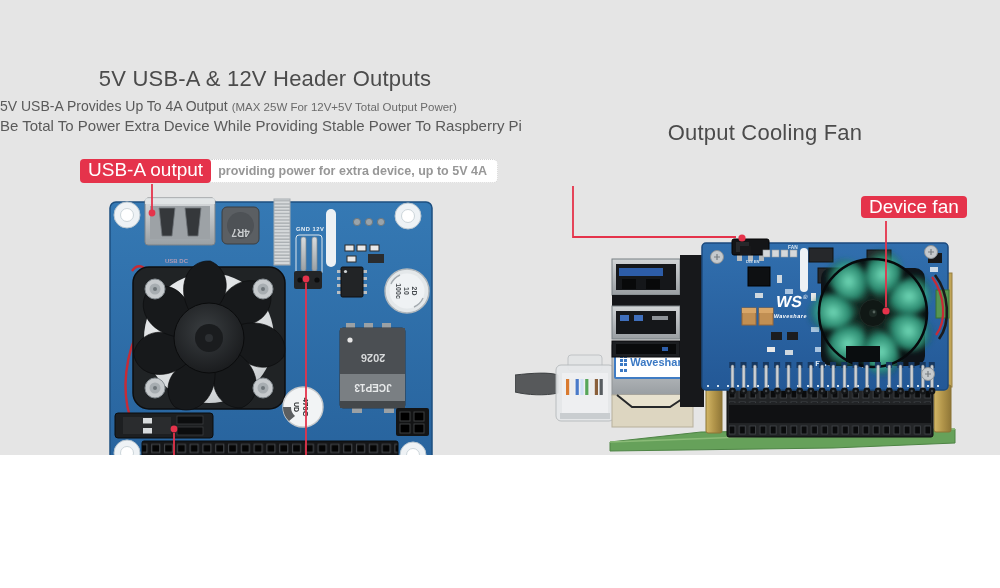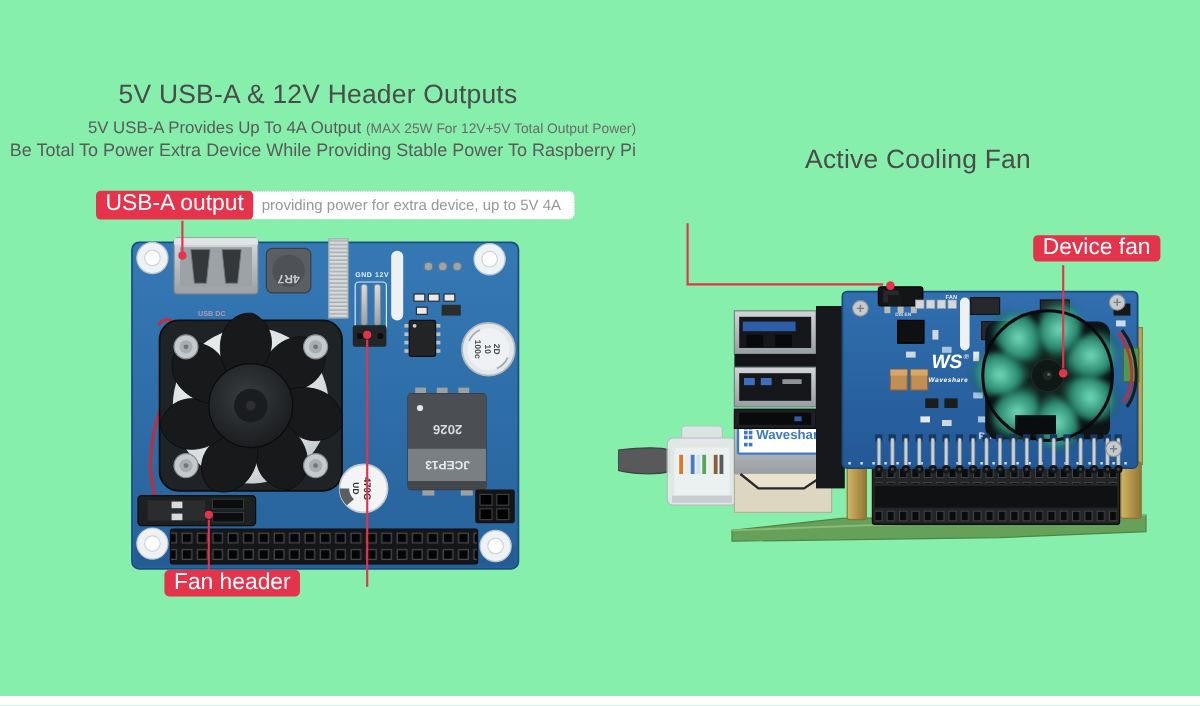--- a/index.html
+++ b/index.html
@@ -4,42 +4,42 @@
 <style>
   :root{
     --accent-red:#e5334b;
     --title-gray:#4b4b4b;
     --sub-gray:#5a5a5a;
     --desc-gray:#979797;
   }
   *{margin:0;padding:0;box-sizing:border-box}
   html,body{background:#fff}
   .canvas{
-    position:relative;width:1000px;height:580px;background:#86efac;overflow:hidden;
+    position:relative;width:1000px;height:455px;background:#e5e5e5;overflow:hidden;
     font-family:"Liberation Sans","DejaVu Sans",sans-serif;
   }
   .abs{position:absolute}
   .sec-title{
     position:absolute;text-align:center;color:var(--title-gray);
     font-size:22px;font-weight:400;letter-spacing:.2px;white-space:nowrap;
   }
   .sub{
-    position:absolute;text-align:right;color:var(--sub-gray);
+    position:absolute;text-align:left;color:var(--sub-gray);
     font-size:14px;white-space:nowrap;width:530px;left:0;
   }
   .sub .note{font-size:11.5px;color:#6a6a6a}
   .callout{position:absolute;display:flex;align-items:stretch;z-index:40}
   .badge{
     background:var(--accent-red);color:#fff;font-size:19px;line-height:18px;
     padding:2px 8px;border-radius:4px;white-space:nowrap;z-index:2;
   }
   .desc{
     border:1.5px dotted #d2d2d2;border-radius:5px;background:#fff;
     color:var(--desc-gray);font-size:12.5px;line-height:18px;padding:2px 10px;
-    margin-left:-4px;white-space:nowrap;z-index:1;
+    margin-left:-4px;white-space:nowrap;z-index:1;font-weight:bold;
   }
   .ann-overlay{position:absolute;left:0;top:0;z-index:30;pointer-events:none}
   .ann-line{stroke:var(--accent-red);stroke-width:1.8;fill:none}
   .ann-dot{fill:var(--accent-red)}
   svg text{font-family:"Liberation Sans","DejaVu Sans",sans-serif}
 </style>
 </head>
 <body>
 
 <div class="canvas">
@@ -51,21 +51,21 @@
   <div class="callout" style="left:80px;top:159px">
     <span class="badge">USB-A output</span>
     <span class="desc">providing power for extra device, up to 5V 4A</span>
   </div>
 
   <div class="callout" style="left:137px;top:475px">
     <span class="badge">Fan header</span>
   </div>
 
 
-  <h1 class="sec-title" style="left:530px;top:120px;width:470px">Active Cooling Fan</h1>
+  <h1 class="sec-title" style="left:530px;top:120px;width:470px">Output Cooling Fan</h1>
 
 
   <div class="callout" style="left:861px;top:196px">
     <span class="badge">Device fan</span>
   </div>
 
   <svg class="abs" style="left:98px;top:195px" width="357" height="285" viewBox="0 0 357 285">
     <defs>
       <linearGradient id="pcbL" x1="0" y1="0" x2="0" y2="1">
         <stop offset="0" stop-color="#3579b4"></stop>

